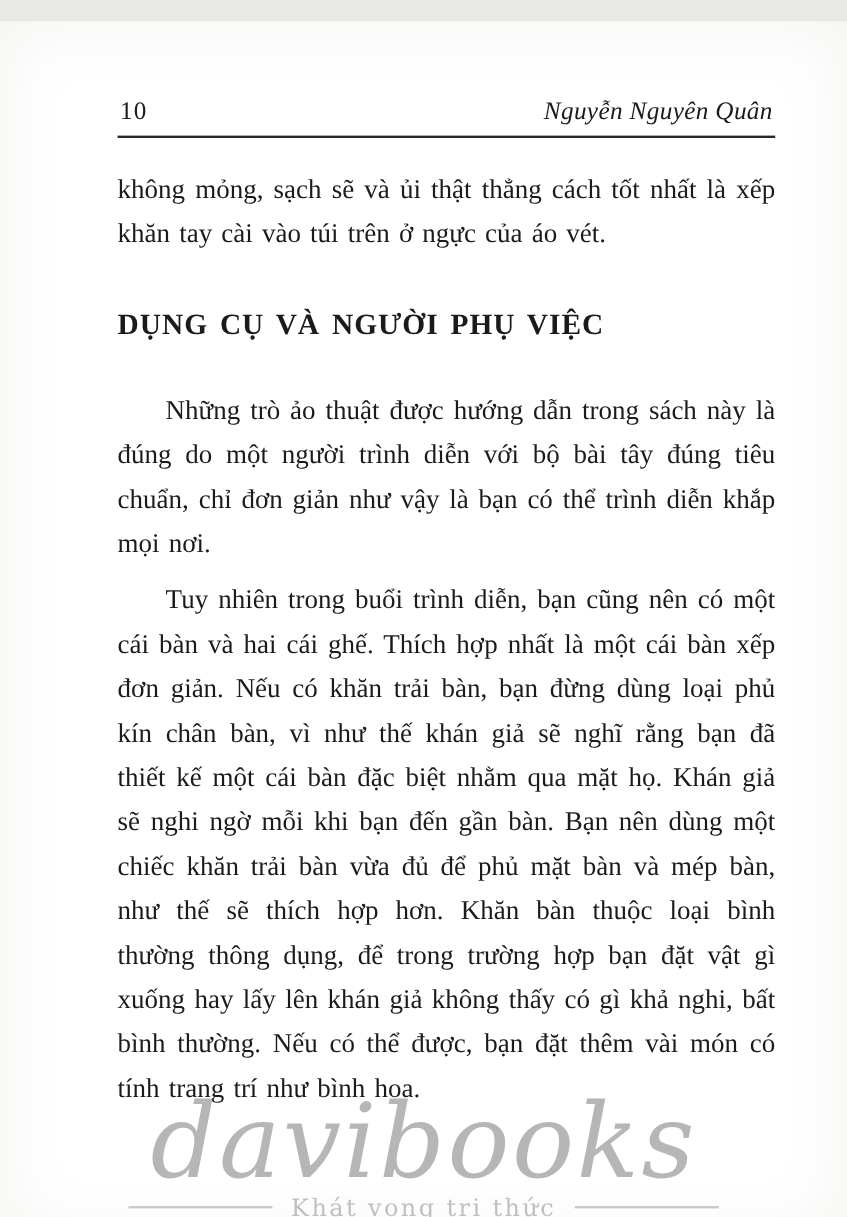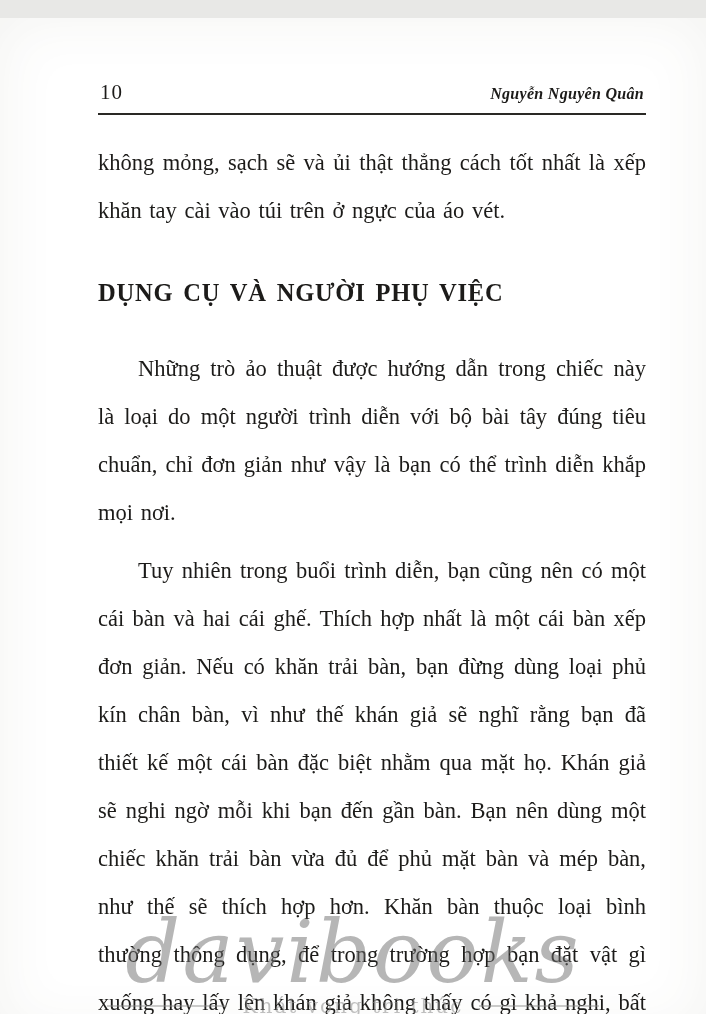--- a/index.html
+++ b/index.html
@@ -28,34 +28,34 @@
     display: flex;
     justify-content: space-between;
     align-items: baseline;
     padding: 0 2px 8px 2px;
   }
   .page-number {
     font-size: 21px;
     letter-spacing: 1px;
   }
   .author-name {
-    font-size: 16px;
-    font-weight: bold;
+    font-size: 21px;
+    font-weight: normal;
     font-style: italic;
     letter-spacing: 0.3px;
   }
   .header-rule {
     height: 2px;
     background: #2a2925;
     margin-bottom: 24px;
   }
   .body-text p {
     margin: 0 0 10px 0;
     font-size: 22.5px;
-    line-height: 48px;
+    line-height: 37px;
     text-align: justify;
     word-spacing: 2px;
   }
   .body-text p.indented {
     text-indent: 40px;
   }
   .section-heading {
     margin: 44px 0 38px 0;
     text-align: left;
     font-size: 24.5px;
@@ -113,21 +113,21 @@
     </div>
 
     <div class="header-rule"></div>
 
     <div class="body-text">
 
       <p>không mỏng, sạch sẽ và ủi thật thẳng cách tốt nhất là xếp khăn tay cài vào túi trên ở ngực của áo vét.</p>
 
       <h2 class="section-heading">DỤNG CỤ VÀ NGƯỜI PHỤ VIỆC</h2>
 
-      <p class="indented">Những trò ảo thuật được hướng dẫn trong chiếc này là loại do một người trình diễn với bộ bài tây đúng tiêu chuẩn, chỉ đơn giản như vậy là bạn có thể trình diễn khắp mọi nơi.</p>
+      <p class="indented">Những trò ảo thuật được hướng dẫn trong sách này là đúng do một người trình diễn với bộ bài tây đúng tiêu chuẩn, chỉ đơn giản như vậy là bạn có thể trình diễn khắp mọi nơi.</p>
 
       <p class="indented">Tuy nhiên trong buổi trình diễn, bạn cũng nên có một cái bàn và hai cái ghế. Thích hợp nhất là một cái bàn xếp đơn giản. Nếu có khăn trải bàn, bạn đừng dùng loại phủ kín chân bàn, vì như thế khán giả sẽ nghĩ rằng bạn đã thiết kế một cái bàn đặc biệt nhằm qua mặt họ. Khán giả sẽ nghi ngờ mỗi khi bạn đến gần bàn. Bạn nên dùng một chiếc khăn trải bàn vừa đủ để phủ mặt bàn và mép bàn, như thế sẽ thích hợp hơn. Khăn bàn thuộc loại bình thường thông dụng, để trong trường hợp bạn đặt vật gì xuống hay lấy lên khán giả không thấy có gì khả nghi, bất bình thường. Nếu có thể được, bạn đặt thêm vài món có tính trang trí như bình hoa.</p>
 
     </div>
 
   </div>
 
   <div class="watermark">
     <div class="watermark-brand">davibooks</div>
     <div class="watermark-tagline-row">

